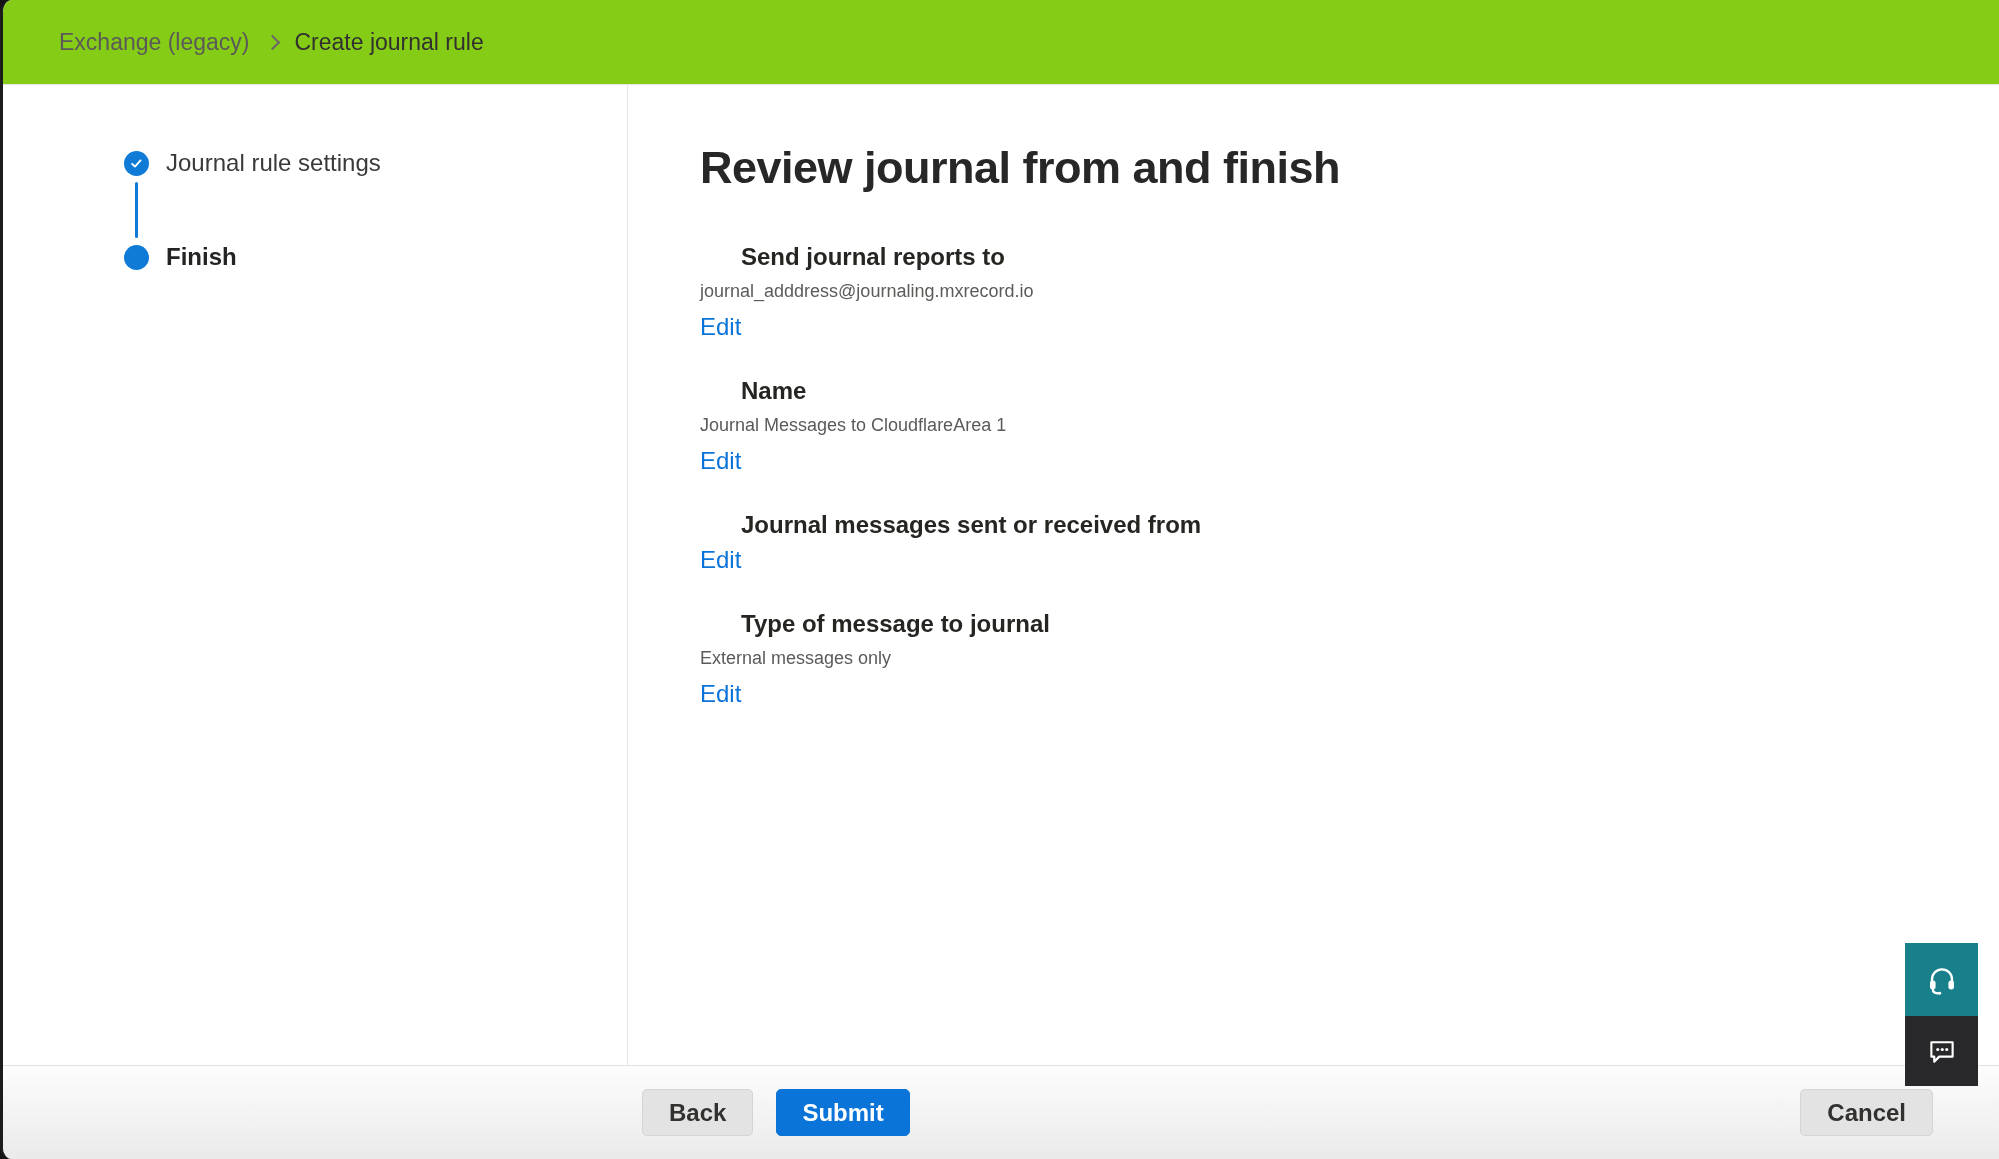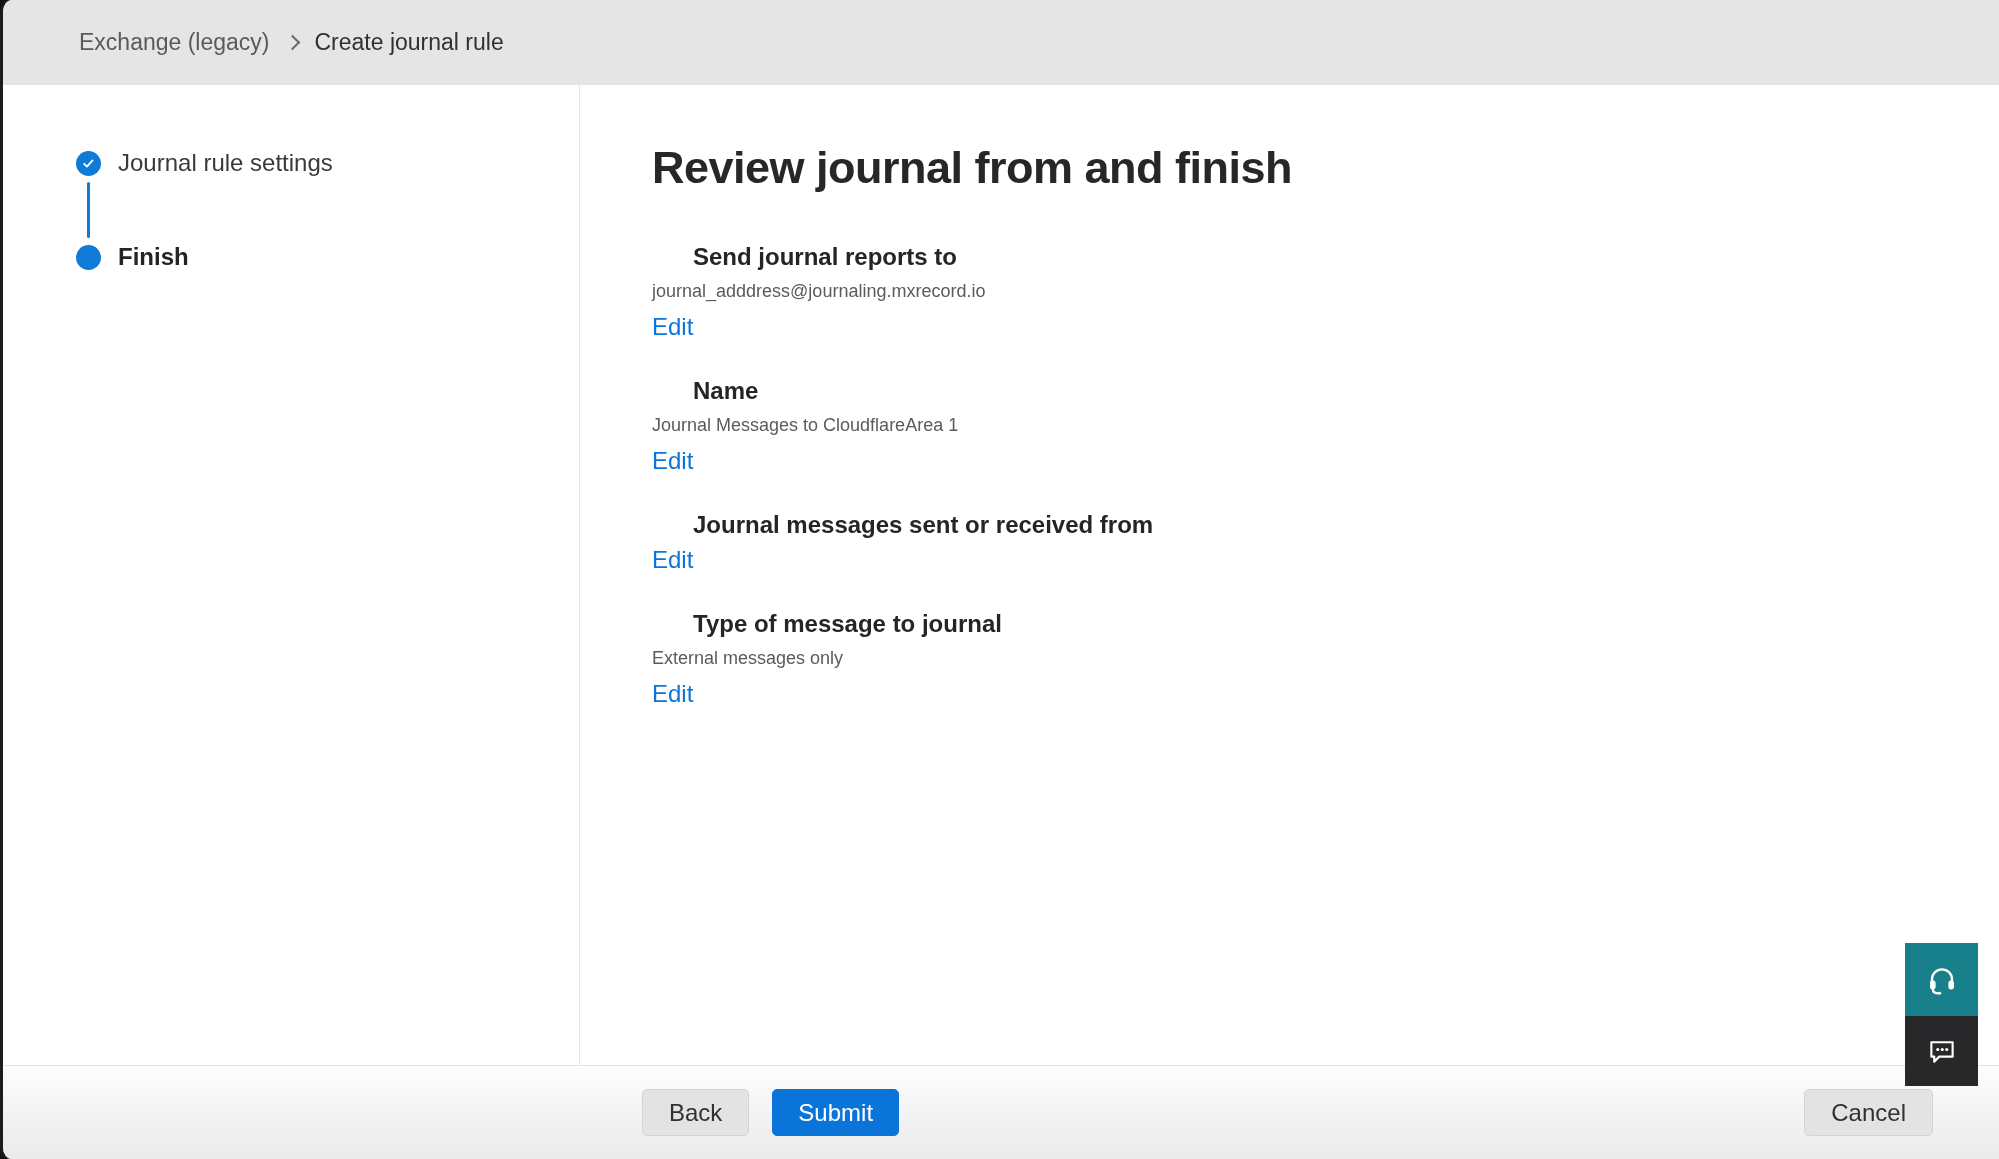--- a/index.html
+++ b/index.html
@@ -17,35 +17,35 @@
     border-radius: 12px 0 0 12px;
     overflow: hidden;
     display: flex; flex-direction: column;
   }
 
   
   .header {
     height: 84px; flex: none;
     border-bottom: 1px solid #e5e5e5;
     display: flex; align-items: center;
-    padding-left: 76px;
-    background: #e5e5e5;
+    padding-left: 56px;
+    background: #84cc16;
   }
   .breadcrumb { display: flex; align-items: center; gap: 15px; font-size: 23px; }
   .crumb-link { color: #5c5a58; text-decoration: none; cursor: pointer; }
   .chevron {
     width: 9px; height: 9px;
     border-top: 2px solid #6b6966; border-right: 2px solid #6b6966;
     transform: rotate(45deg);
     margin: 0 2px;
   }
   .crumb-current { color: #33312f; }
 
   
-  .content { flex: 1; display: flex; min-height: 0; }
+  .content { flex: 1; display: flex; min-height: 0; padding-left: 48px; }
 
   
   .sidebar {
     width: 577px; flex: none; box-sizing: border-box;
     border-right: 1px solid #e5e5e5;
     padding: 64px 0 0 73px;
     background: #fff;
   }
   .step { display: flex; align-items: center; gap: 17px; cursor: pointer; }
   .step-circle {
@@ -78,21 +78,21 @@
 
   
   .footer {
     height: 94px; flex: none; box-sizing: border-box;
     border-top: 1px solid #e3e3e3;
     background: linear-gradient(180deg, #fdfdfd 0%, #eaeaea 100%);
     display: flex; align-items: center;
     padding: 0 66px 0 639px;
   }
   .btn {
-    height: 47px; font-size: 24px; font-weight: normal;
+    height: 47px; font-size: 24px; font-weight: bold;
     font-family: inherit; border-radius: 5px; cursor: pointer;
     display: inline-flex; align-items: center; justify-content: center;
   }
   .btn-secondary {
     background: #e3e3e3; color: #33312f;
     border: 1px solid #d4d4d4; padding: 0 26px;
   }
   .btn-primary {
     background: #0b74d8; color: #ffffff;
     border: 1px solid #0b74d8; padding: 12px 25px;

